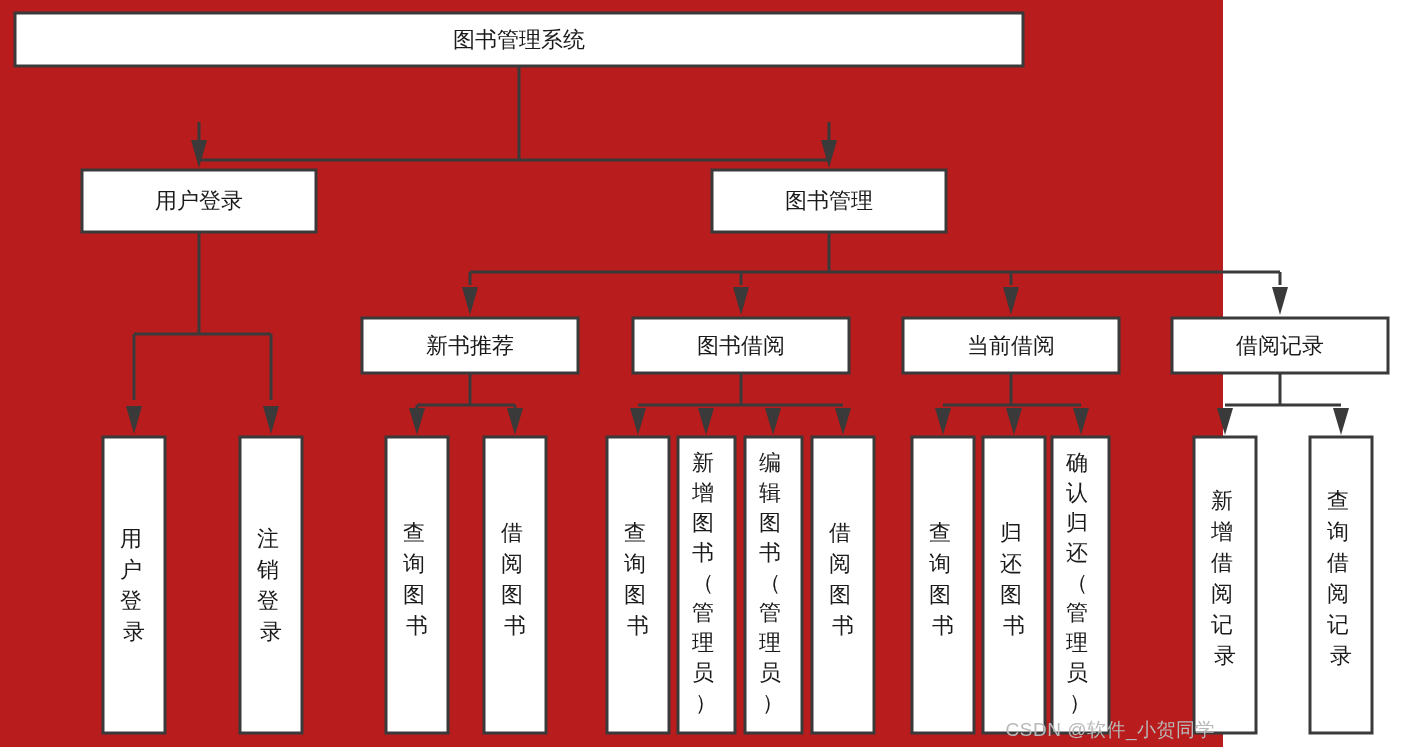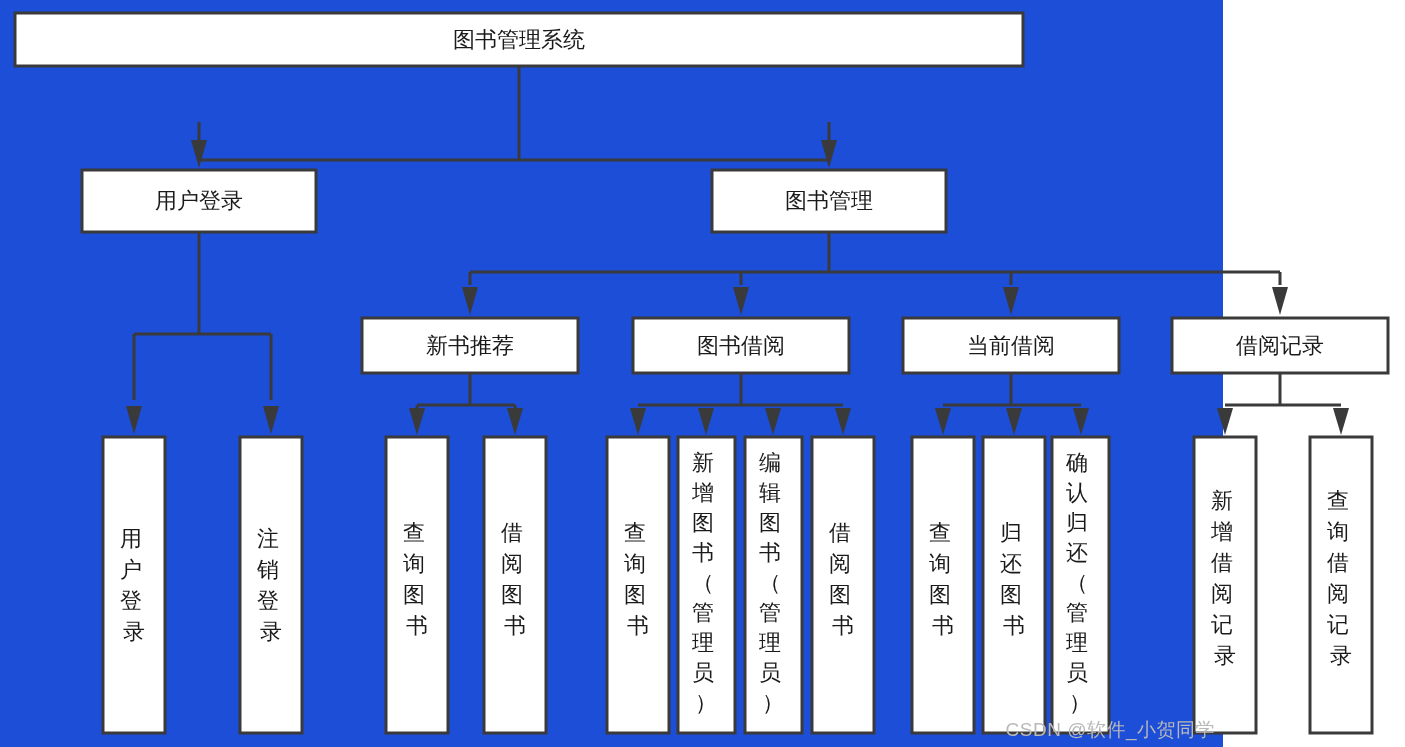--- a/index.html
+++ b/index.html
@@ -10,21 +10,21 @@
   body {
     width: 1405px;
     height: 747px;
     font-family: "Liberation Sans", "DejaVu Sans", sans-serif;
     overflow: hidden;
   }
   #diagram-root {
     position: relative;
     width: 1223px;
     height: 747px;
-    background: #1d4ed8;
+    background: #b91c1c;
   }
   svg#tree-canvas {
     position: absolute;
     left: 0;
     top: 0;
     width: 1405px;
     height: 747px;
     display: block;
   }
   .node-box {

